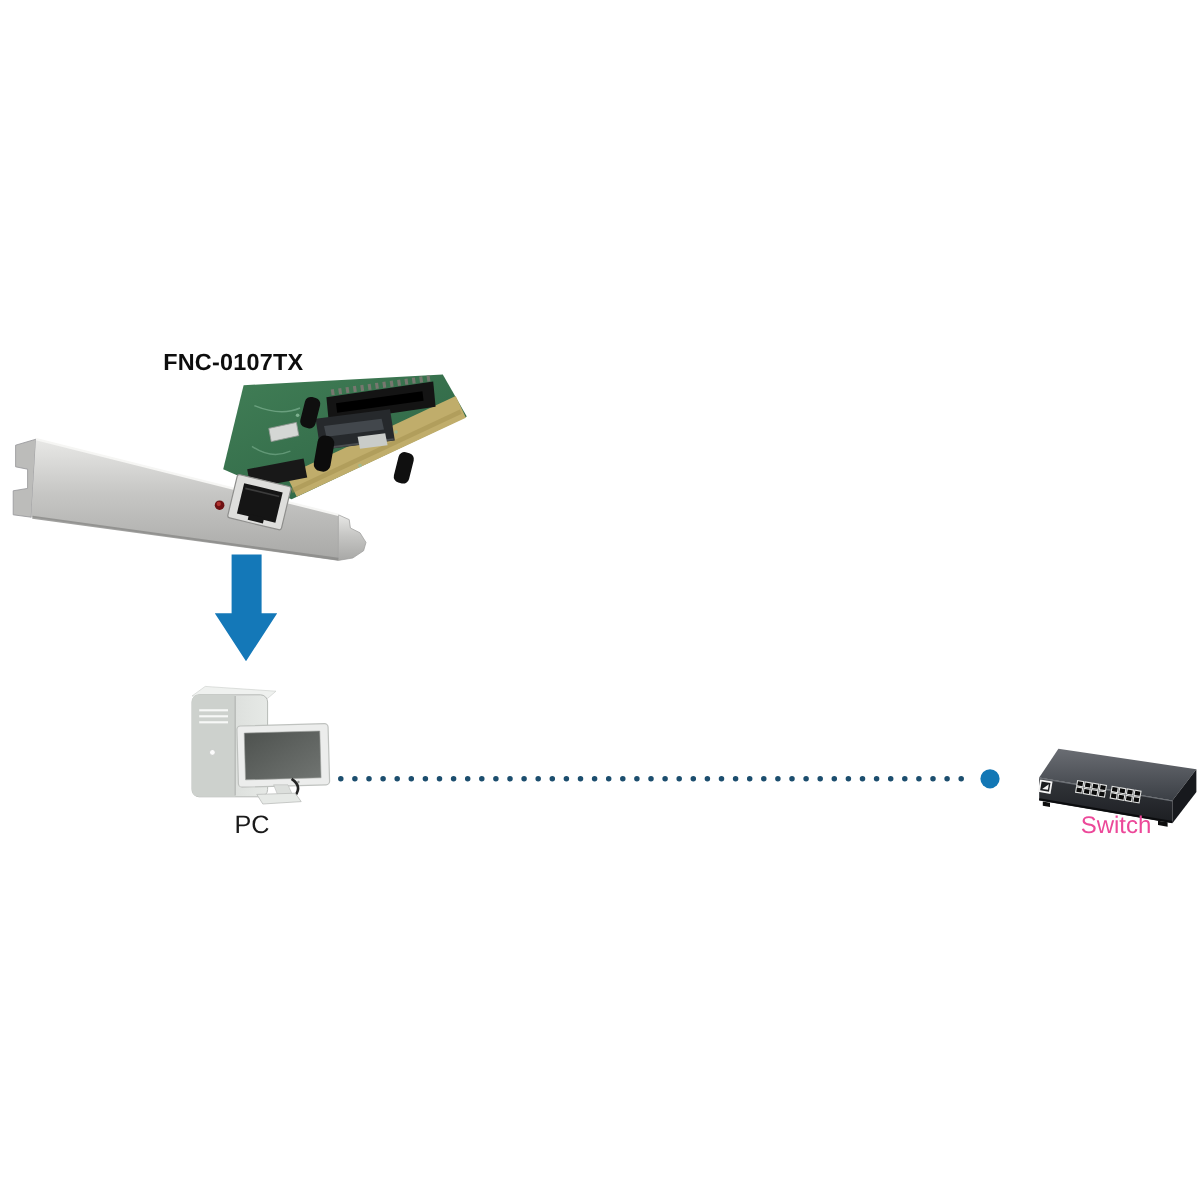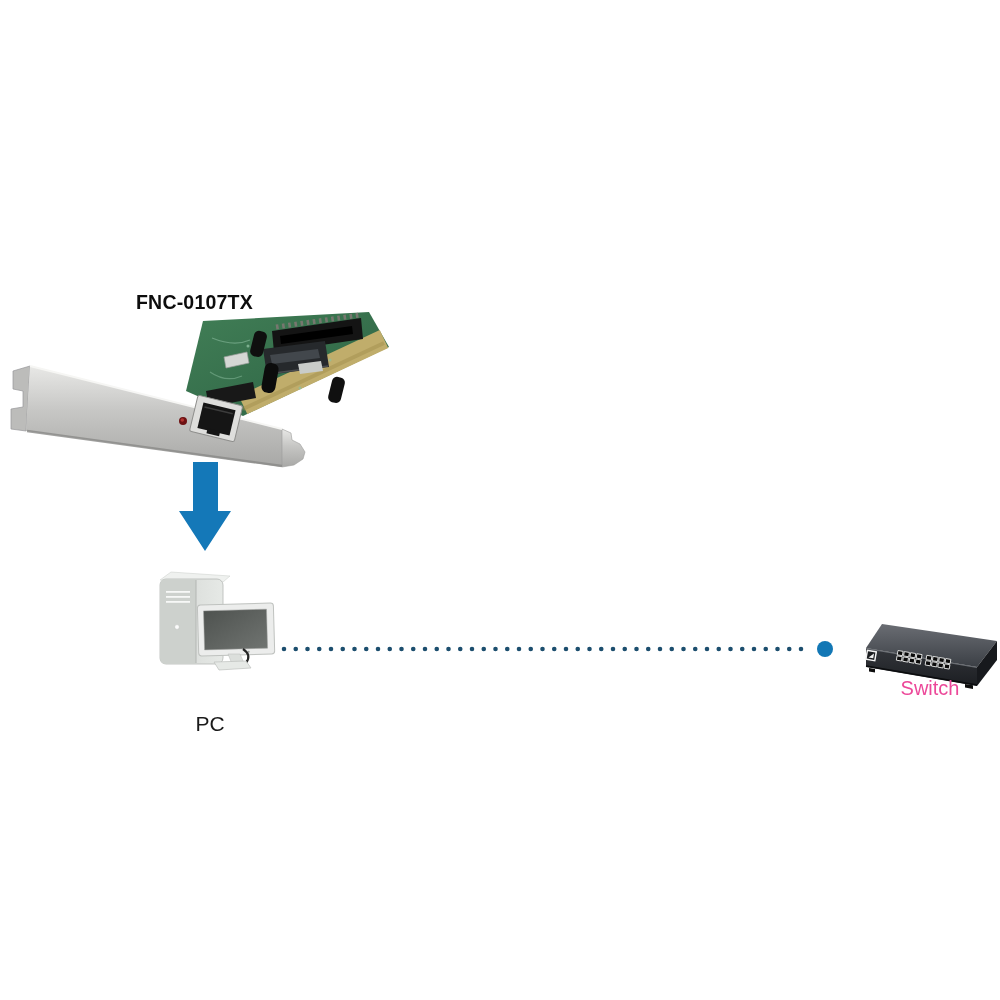--- a/index.html
+++ b/index.html
@@ -2,21 +2,21 @@
 <html><head>
 <meta charset="utf-8">
 <style>
   html,body{margin:0;padding:0;background:#ffffff;}
   #canvas{
     position:relative;width:1000px;height:1000px;background:#ffffff;
     font-family:"Liberation Sans",sans-serif;overflow:hidden;
   }
   .label{position:absolute;color:#111;white-space:nowrap;}
   #card-label{left:136px;top:291px;font-size:19.5px;font-weight:bold;letter-spacing:.2px;color:#0d0d0d;}
-  #pc-label{left:170px;top:676px;width:80px;text-align:center;font-size:21px;color:#1a1a1a;margin-top:36px;}
+  #pc-label{left:170px;top:676px;width:80px;text-align:center;font-size:21px;color:#1a1a1a;}
   #switch-label{left:880px;top:677px;width:100px;text-align:center;font-size:20px;color:#ec4899;}
   svg{position:absolute;left:0;top:0;}
 </style>
 </head>
 <body>
 
 <div id="canvas">
 
   <svg width="1000" height="1000" viewBox="0 0 1000 1000">
     <defs>

